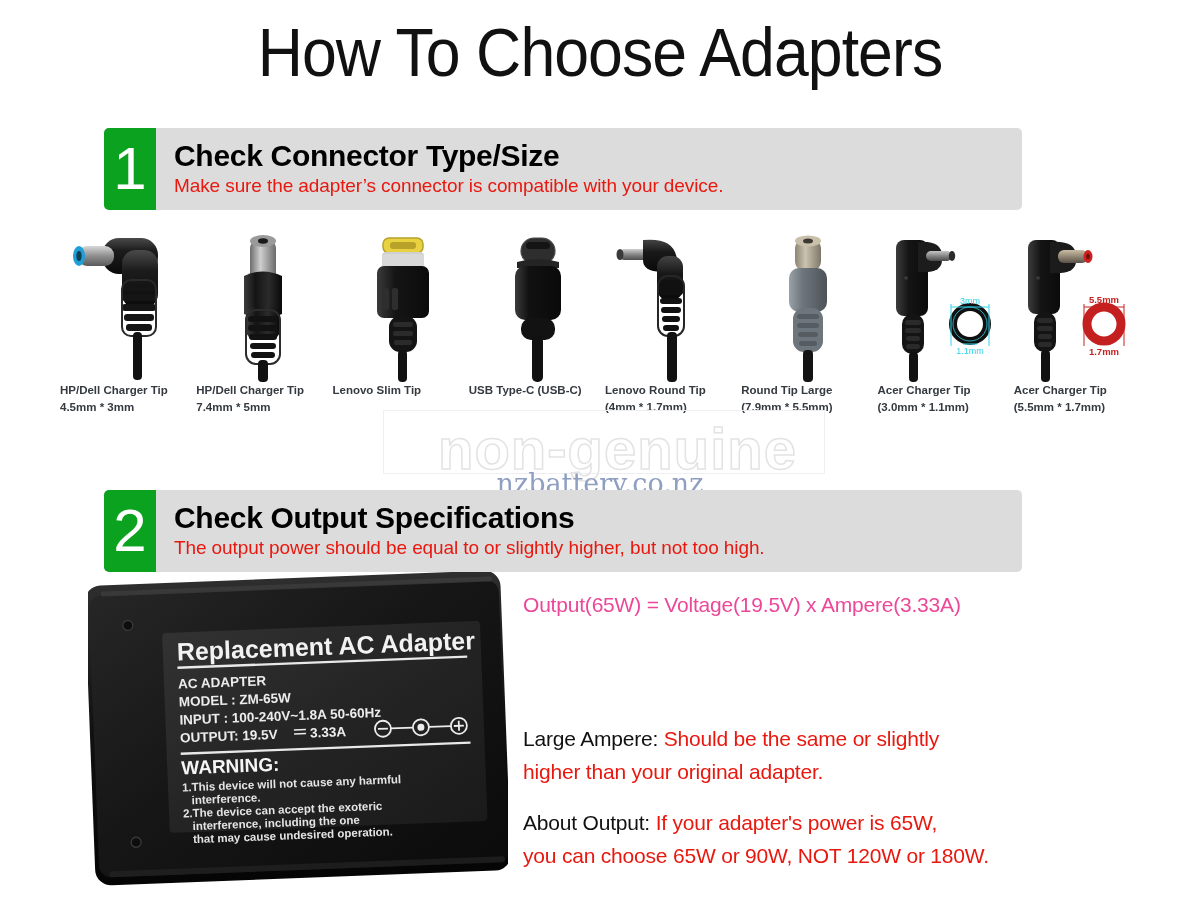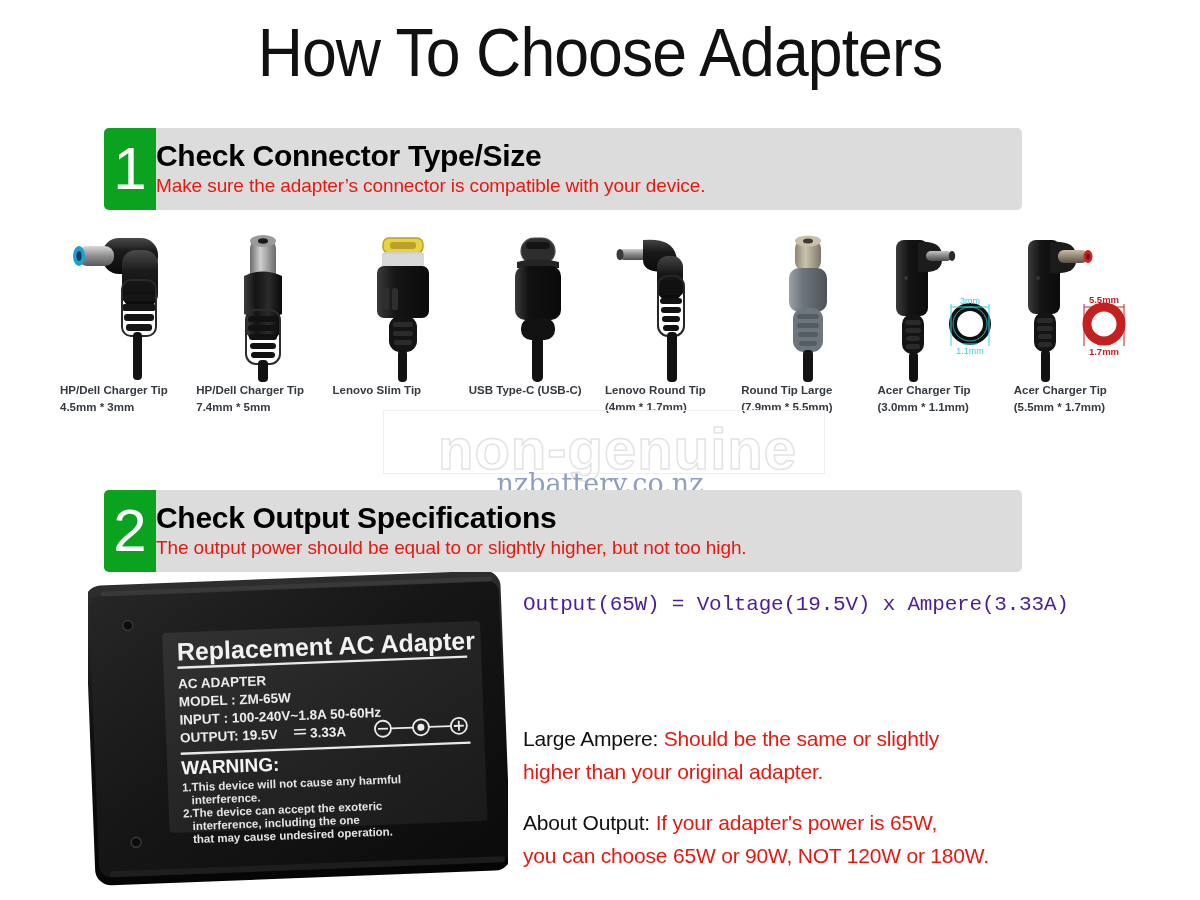--- a/index.html
+++ b/index.html
@@ -39,20 +39,21 @@
     width:52px;
     background:#0aa21e;
     color:#ffffff;
     font-size:60px;
     line-height:82px;
     text-align:center;
     font-weight:400;
     flex:0 0 52px;
   }
   .step-text{
+    padding-left:18px;
     display:flex;
     flex-direction:column;
     justify-content:center;
   }
   .step-title{
     font-size:30px;
     font-weight:bold;
     color:#000000;
     line-height:34px;
     letter-spacing:-.3px;
@@ -120,24 +121,23 @@
   .brick-wrap{position:absolute;left:88px;top:572px;width:420px;height:320px;}
 
   .spec{
     position:absolute;
     left:523px;
     width:660px;
   }
   .spec-eq{
     top:590px;
     font-size:21px;
-    color:#4c1d95;
+    color:#ec4899;
     line-height:30px;
     letter-spacing:-.2px;
-    font-family:Liberation Mono, monospace;
   }
   .spec-p{
     font-size:21px;
     line-height:33px;
     letter-spacing:-.2px;
   }
   .spec-p .lead{color:#111;}
   .spec-p .red{color:#e8180f;}
   .p1{top:638px;}
   .p2{top:722px;}

